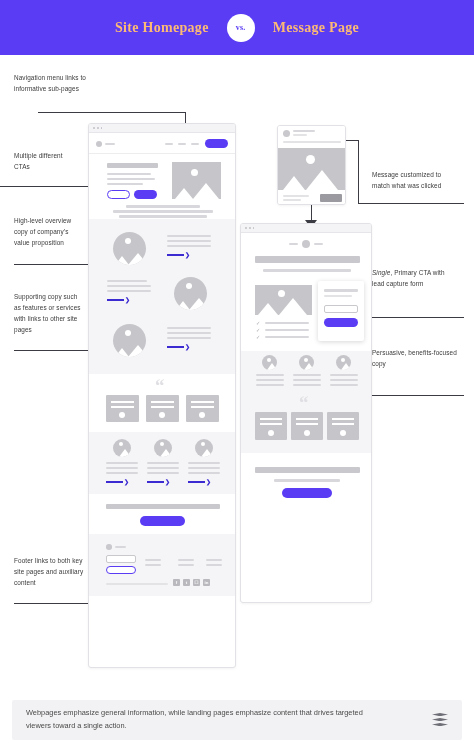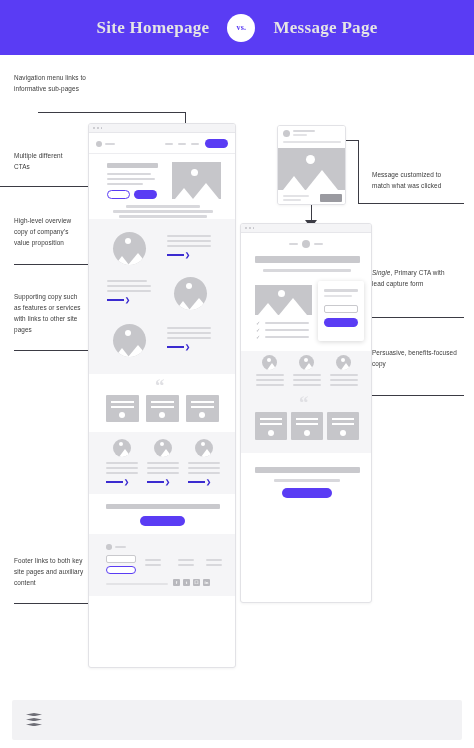--- a/index.html
+++ b/index.html
@@ -10,21 +10,21 @@
     -webkit-font-smoothing:antialiased;
   }
 
   
   .header-band{
     position:absolute; left:0; top:0; width:474px; height:55px;
     background:#5A3CF4; display:flex; align-items:center; justify-content:center;
   }
   .header-title{
     font-family:"Liberation Serif", serif; font-weight:bold;
-    color:#e5e5e5; font-size:17px; letter-spacing:.3px;
+    color:#fdba74; font-size:14px; letter-spacing:.3px;
   }
   .vs-badge{
     width:28px; height:28px; border-radius:50%; background:#ffffff;
     display:flex; align-items:center; justify-content:center;
     margin:0 18px; flex:none;
   }
   .vs-badge span{
     font-family:"Liberation Serif", serif; font-weight:bold;
     font-size:8px; color:#5A3CF4; letter-spacing:.2px;
   }
@@ -425,18 +425,19 @@
     <div style="position:relative;height:52px;background:#fff;">
       <div class="bar" style="position:absolute;left:14px;top:14px;width:105px;height:6px;"></div>
       <div class="bar light" style="position:absolute;left:33px;top:26px;width:66px;height:3px;"></div>
       <div class="btn-solid" style="position:absolute;left:41px;top:35px;width:50px;height:10px;"></div>
     </div>
   </div>
 
 </div>
 
 <div class="footer">
+  <p>Webpages emphasize general information, while landing pages emphasize content that drives targeted viewers toward a single action.</p>
   <div class="layers-icon">
     <i style="top:1px;"></i>
       <i style="top:6px;"></i>
       <i style="top:11px;"></i>
   </div>
 </div>
 
 </body></html>

